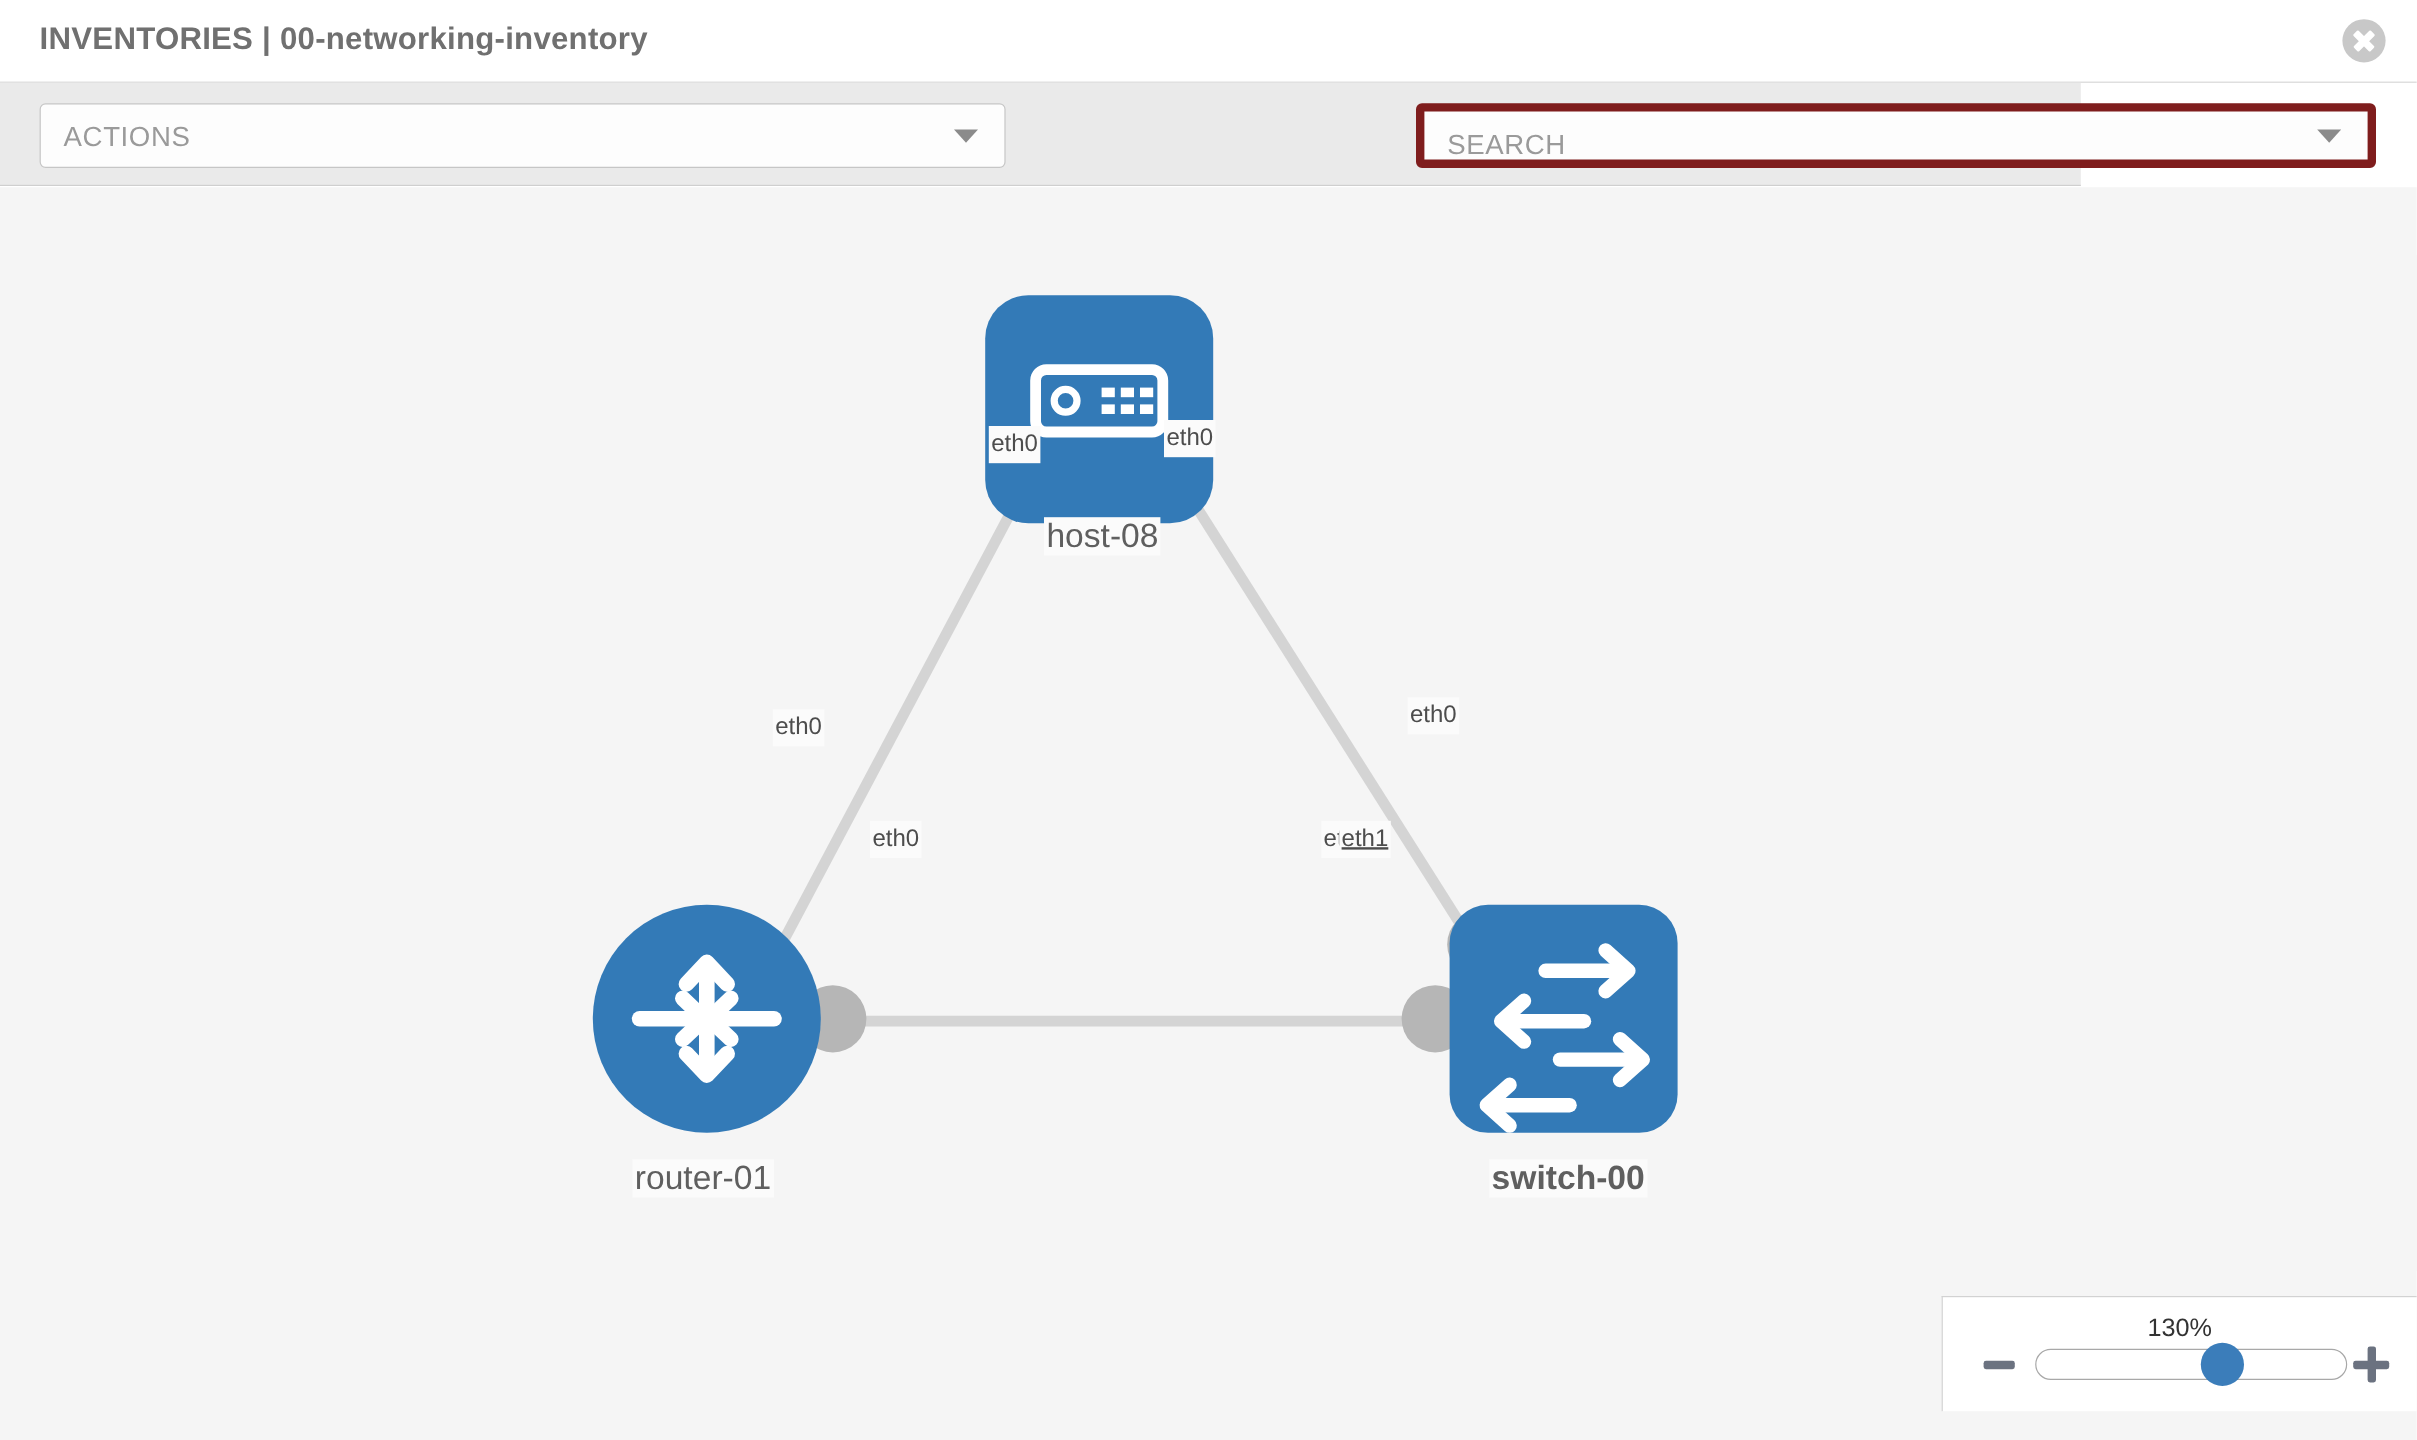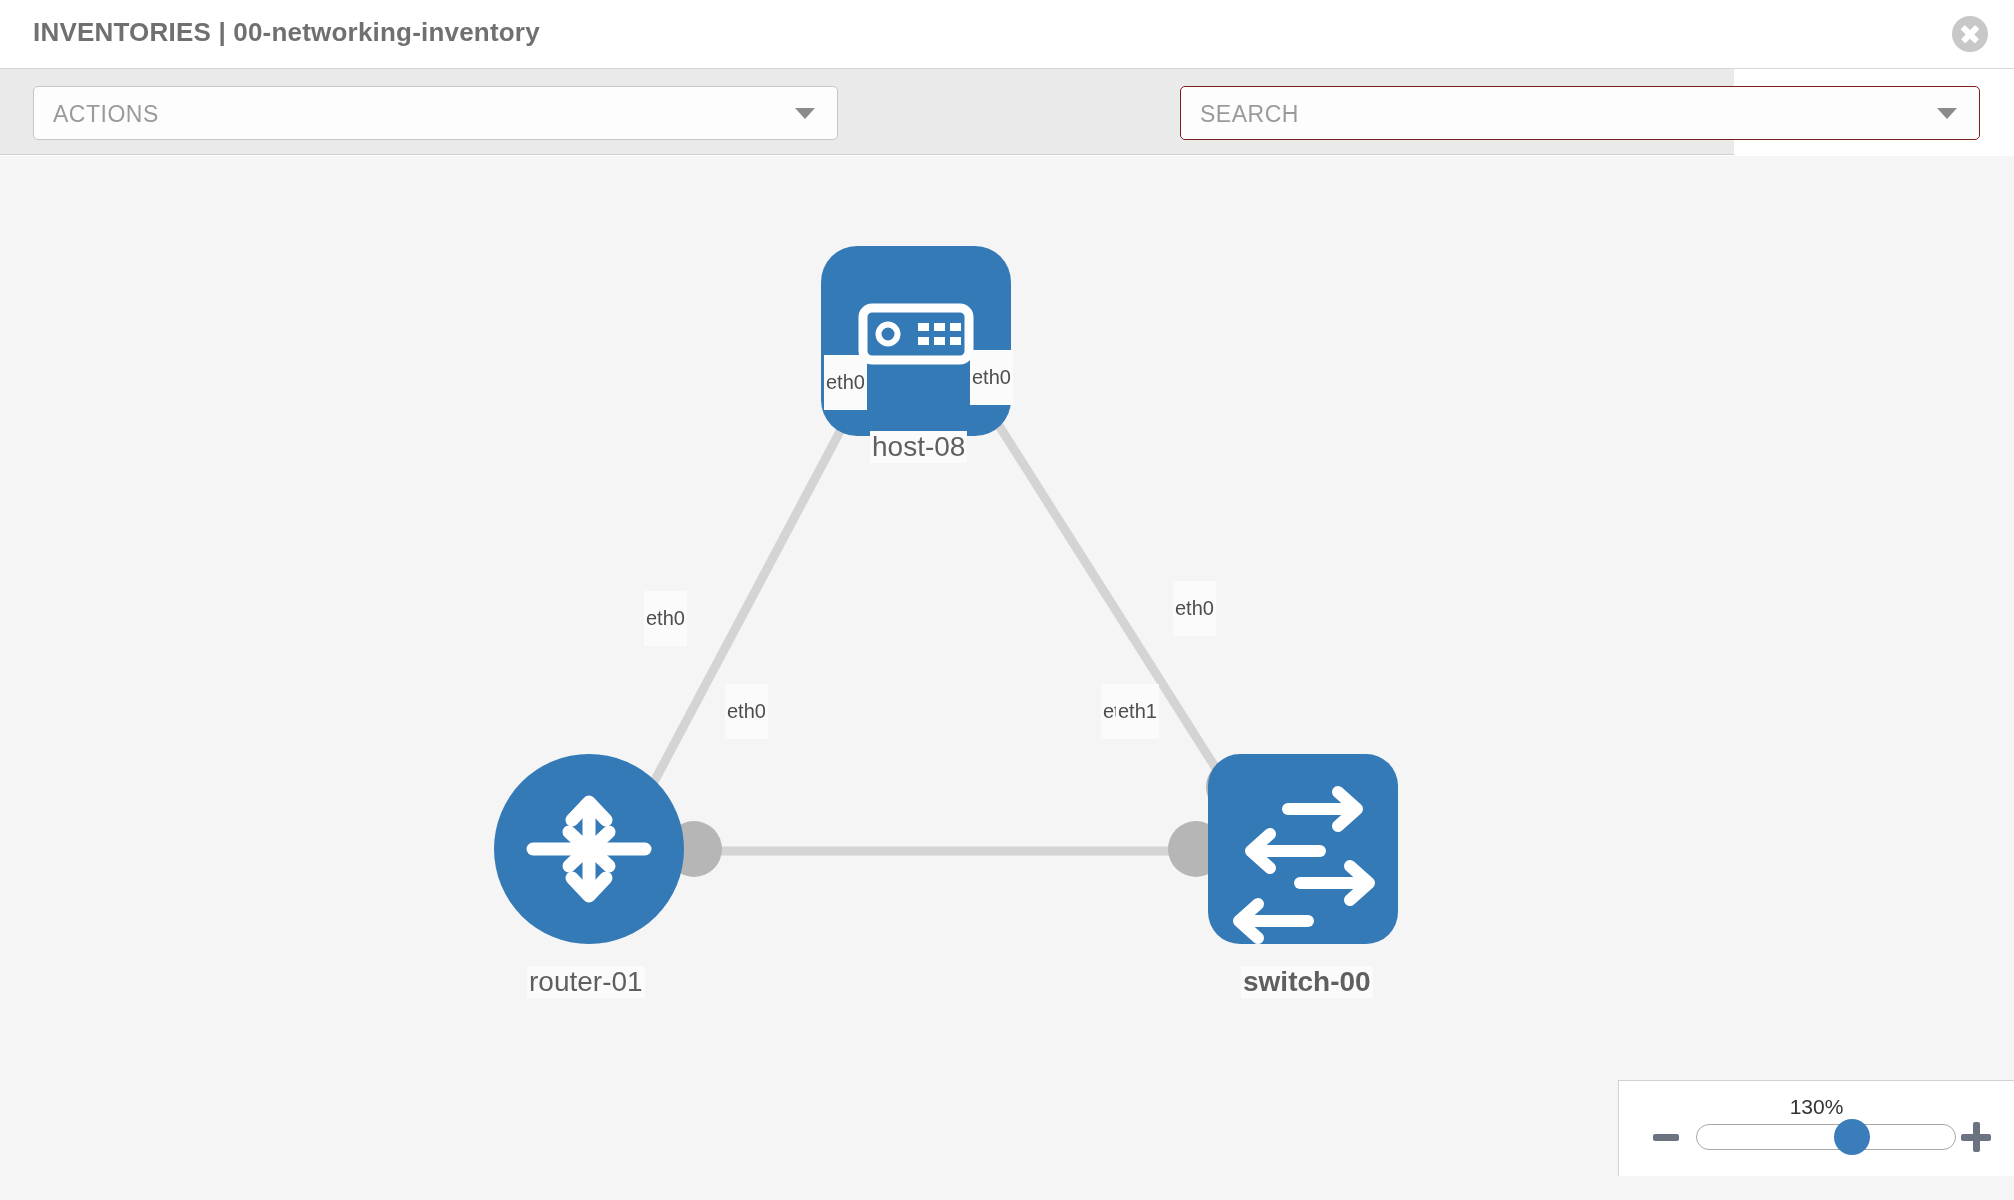--- a/index.html
+++ b/index.html
@@ -111,21 +111,21 @@
   .tool-icon.wrench { left: 1043px; top: 90px; }
   .tool-icon.key    { left: 1113px; top: 90px; }
 
   .search-box {
     position: absolute;
     left: 1180px;
     top: 17px;
     width: 800px;
     height: 54px;
     background: #fdfdfd;
-    border: 1px solid #7f1d1d;
+    border: 7px solid #7f1d1d;
     border-radius: 5px;
     cursor: text;
   }
   .search-label {
     position: absolute;
     left: 19px;
     top: 14px;
     font-size: 23px;
     color: #9a9a9a;
     letter-spacing: 0.5px;
@@ -156,21 +156,21 @@
     white-space: nowrap;
     padding: 0 2px;
     line-height: 1.15;
   }
   .edge-label {
     position: absolute;
     font-size: 20px;
     color: #4d4d4d;
     background: #fbfbfb;
     white-space: nowrap;
-    padding: 16px 2px;
+    padding: 4px 2px;
     line-height: 1.15;
   }
 
   
   .zoom-panel {
     position: absolute;
     left: 1618px;
     top: 1080px;
     width: 396px;
     height: 96px;
@@ -343,21 +343,21 @@
         </g>
       </g>
     </svg>
 
     <div class="edge-label" style="left:824px;  top:199px;">eth0</div>
     <div class="edge-label" style="left:970px;  top:194px;">eth0</div>
     <div class="edge-label" style="left:644px;  top:435px;">eth0</div>
     <div class="edge-label" style="left:1173px; top:425px;">eth0</div>
     <div class="edge-label" style="left:725px;  top:528px;">eth0</div>
     <div class="edge-label" style="left:1101px; top:528px;">eth0</div>
-    <div class="edge-label" style="left:1116px; top:528px;">eth1</div>
+    <div class="edge-label" style="left:1116px; top:528px;text-decoration:underline;">eth1</div>
 
     <div class="node-label" style="left:870px;  top:275px;">host-08</div>
     <div class="node-label" style="left:527px;  top:810px;">router-01</div>
     <div class="node-label" style="left:1241px; top:810px;font-weight:bold;">switch-00</div>
   </div>
 
   <div class="zoom-panel">
     <div class="zoom-value">130%</div>
     <div class="zoom-minus"></div>
     <div class="zoom-track">

